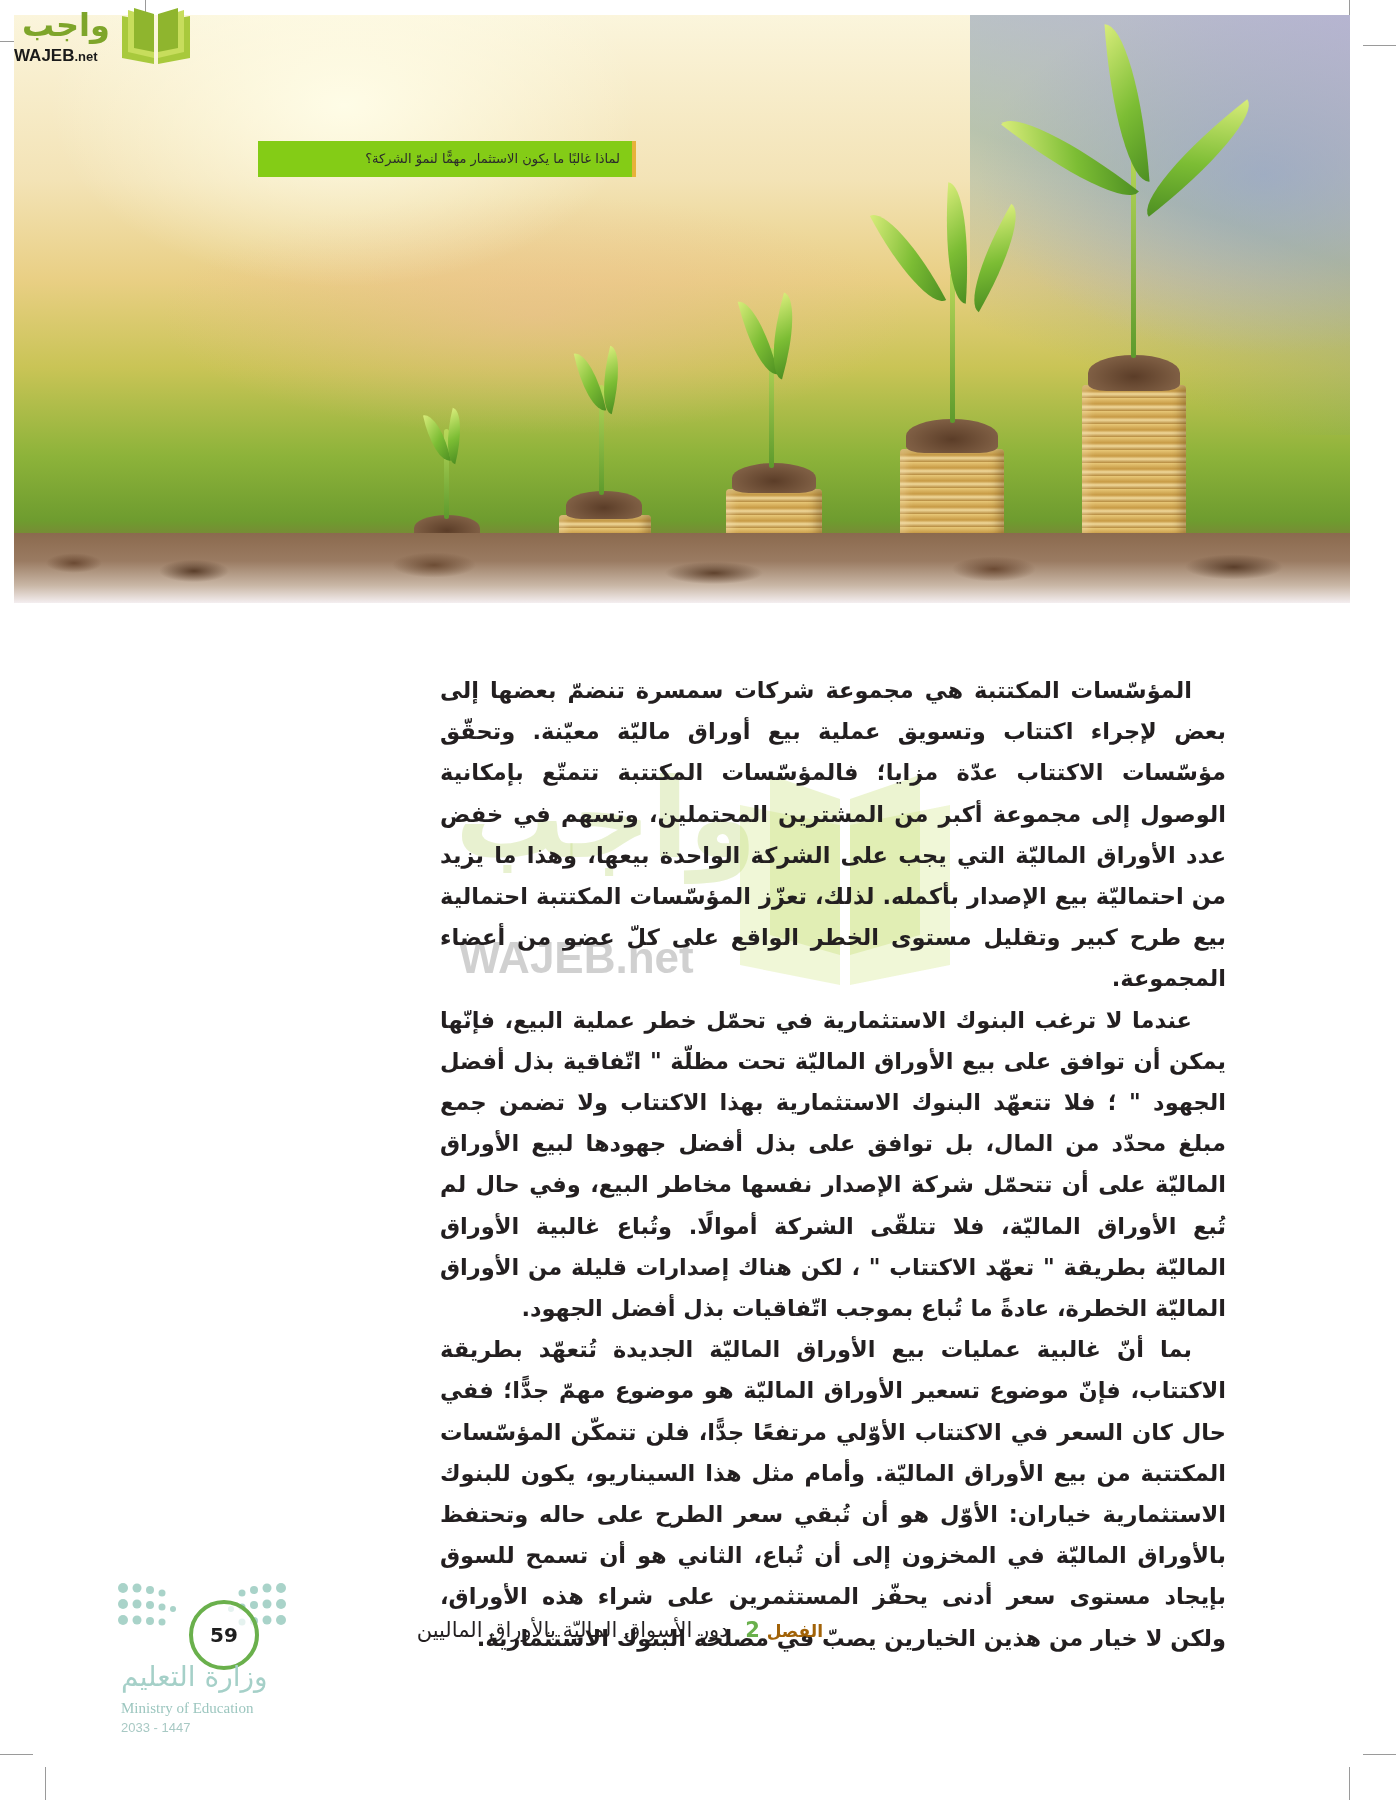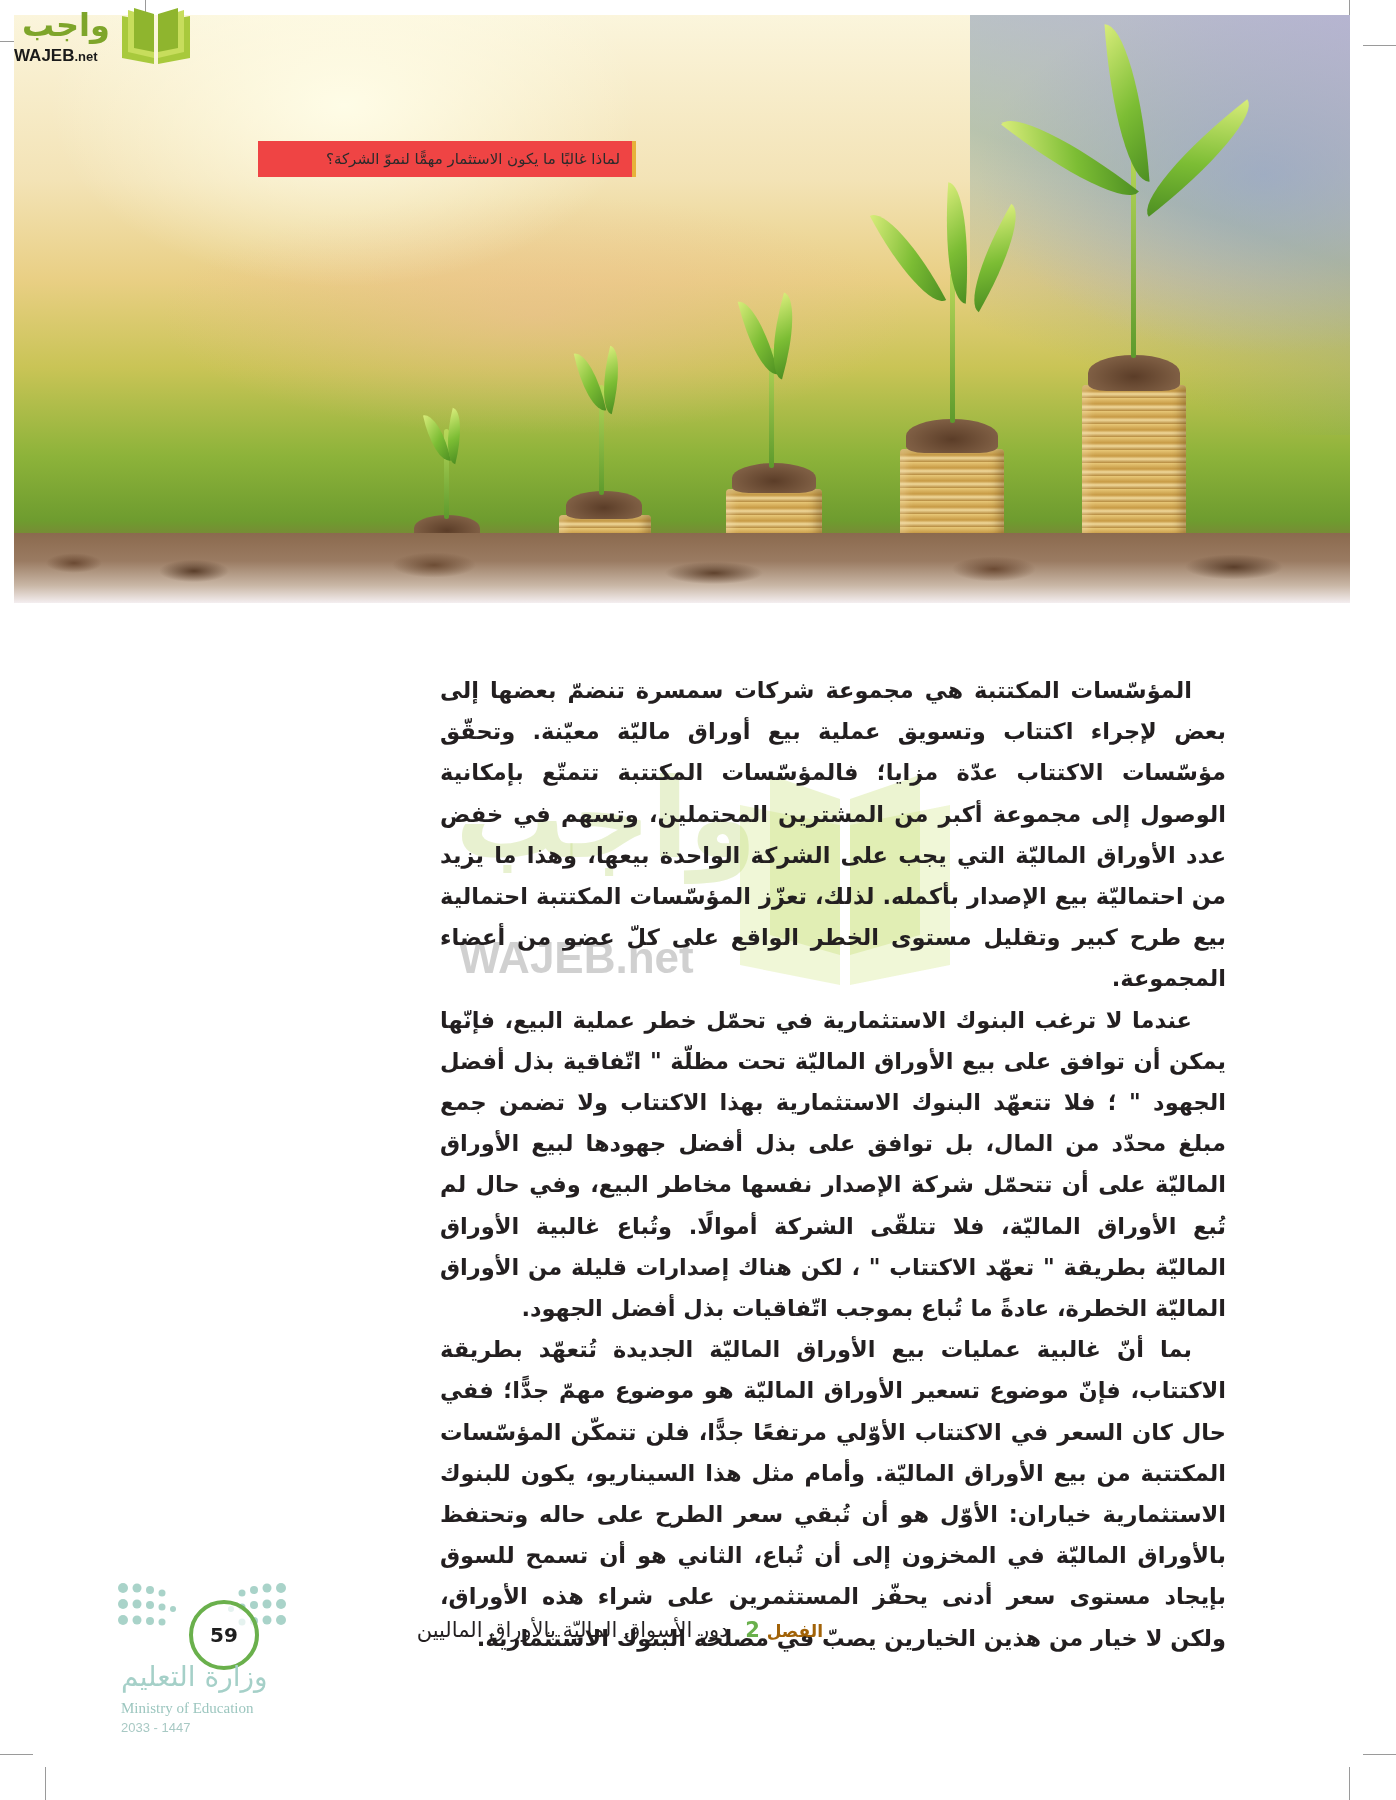--- a/index.html
+++ b/index.html
@@ -46,23 +46,23 @@
     }
     .stem { position: absolute; width: 5px; background: linear-gradient(180deg, #b9d85a, #5c9a2c); border-radius: 3px; }
     .leaf {
       position: absolute; background: linear-gradient(135deg, #d8ec7a, #7cbd34 55%, #4d8f22);
       border-radius: 0 100% 0 100%;
     }
 
     
     .callout {
       position: absolute; left: 258px; top: 141px; width: 378px; height: 36px;
-      background: #ef4444; border-right: 4px solid #e7b23a;
+      background: #84cc16; border-right: 4px solid #e7b23a;
       direction: rtl; text-align: right; padding-right: 12px;
-      font-family: "DejaVu Sans", sans-serif; font-size: 15px; line-height: 36px; color: #2b2b2b;
+      font-family: "DejaVu Sans", sans-serif; font-size: 13px; line-height: 36px; color: #2b2b2b;
     }
 
     
     .logo { position: absolute; left: 8px; top: 4px; width: 186px; height: 64px; }
     .logo .ar { position: absolute; left: 14px; top: 2px; font-size: 32px; font-weight: bold; color: #7ea52a; direction: rtl; font-family: "DejaVu Sans", sans-serif; }
     .logo .en { position: absolute; left: 6px; top: 42px; font-size: 17px; font-weight: bold; color: #1a1a1a; font-family: "Liberation Sans", sans-serif; letter-spacing: 0px; }
     .logo .en span { font-size: 13px; }
     .logo .book { position: absolute; left: 108px; top: 4px; width: 80px; height: 58px; }
 
     

